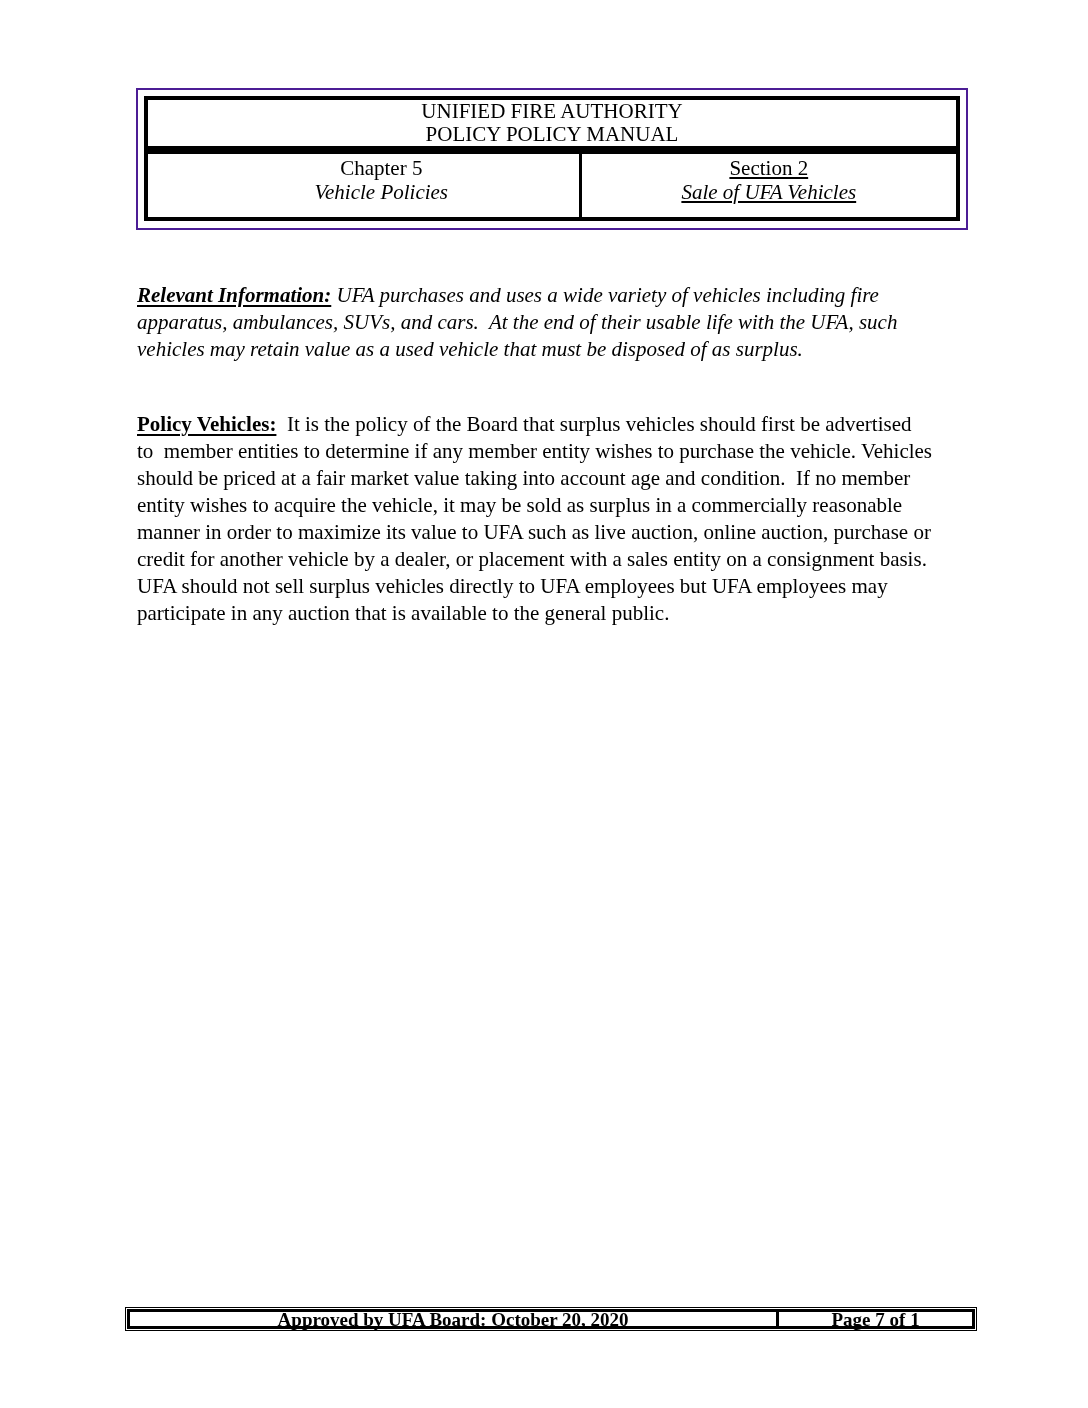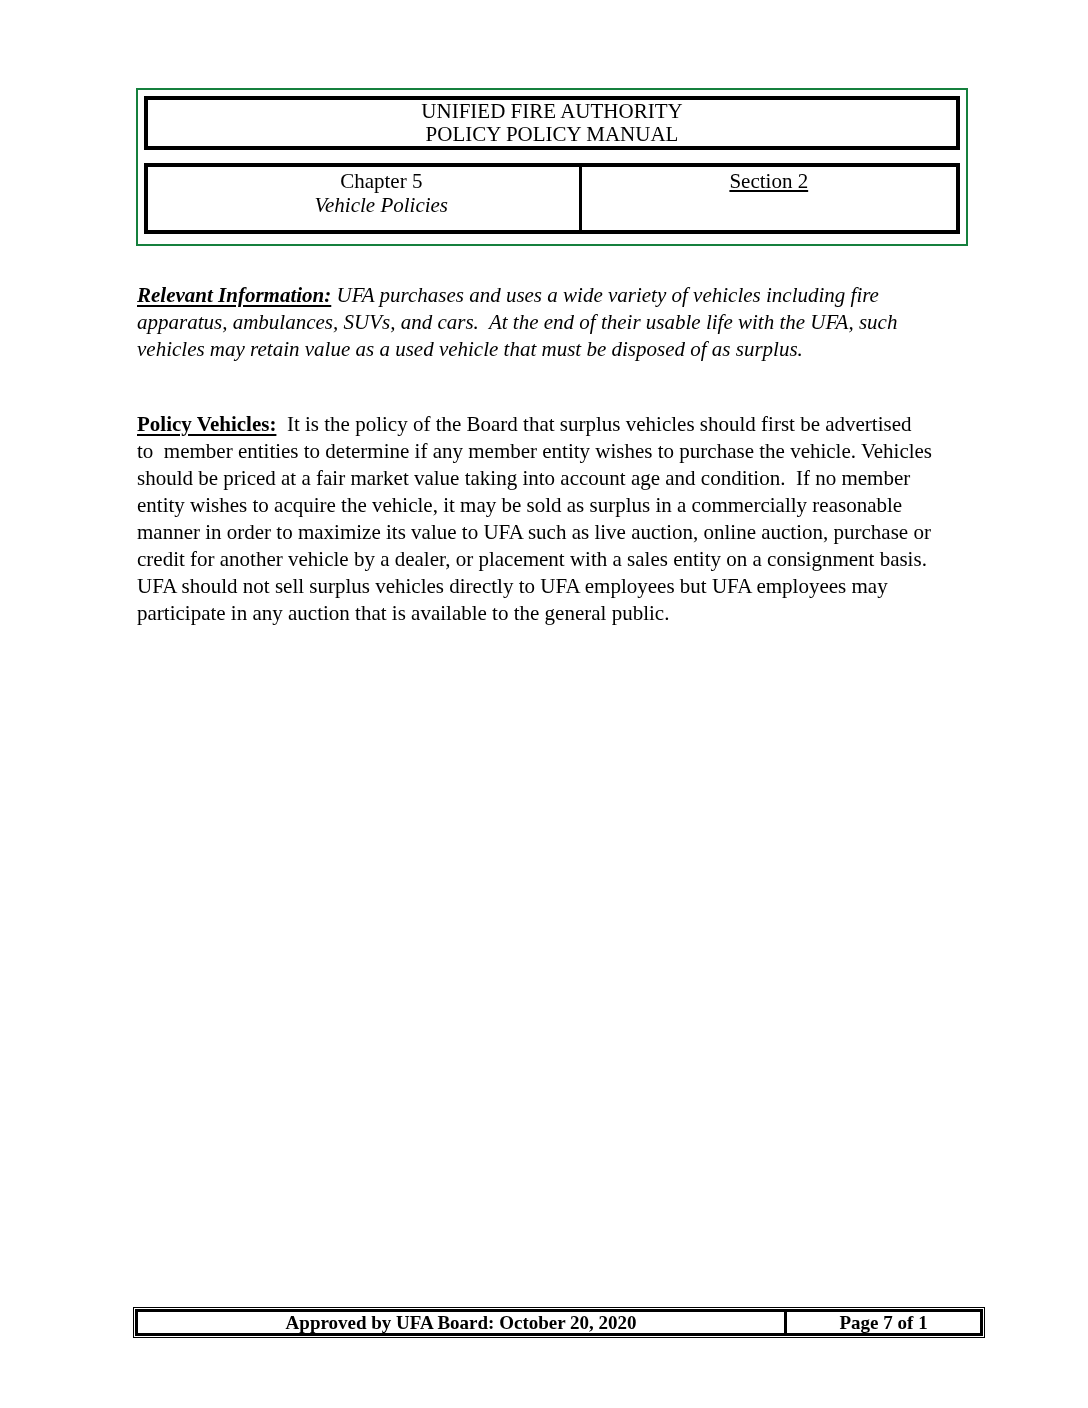--- a/index.html
+++ b/index.html
@@ -8,34 +8,34 @@
     width: 1088px; height: 1408px;
     position: relative;
     font-family: "Liberation Serif", "DejaVu Serif", serif;
     color: #000000;
     overflow: hidden;
   }
 
   
   .header-outer {
     position: absolute; left: 136px; top: 88px;
-    width: 832px; height: 158px;
-    border: 2px solid #15803d;
+    width: 832px; height: 142px;
+    border: 2px solid #4c1d95;
     padding: 6px 6px 2px 6px;
   }
   .title-box {
     border: 4px solid #000;
     height: 54px;
     display: flex; flex-direction: column;
     justify-content: center; align-items: center;
     font-size: 21px; line-height: 23px;
     text-align: center;
   }
   .chapter-table {
-    margin-top: 13px;
+    margin-top: 0;
     border: 4px solid #000;
     height: 71px;
     display: flex;
     padding-left: 36px;
   }
   .chapter-cell {
     text-align: center;
     font-size: 21px; line-height: 24px;
     padding-top: 2px;
   }
@@ -51,22 +51,22 @@
   }
   .para-label {
     font-weight: bold;
     text-decoration: underline;
     text-decoration-thickness: 2px;
     text-underline-offset: 3px;
   }
 
   
   .footer-outer {
-    position: absolute; left: 133px; top: 1307px;
-    width: 852px; height: 31px;
+    position: absolute; left: 125px; top: 1307px;
+    width: 852px; height: 24px;
     border: 1px solid #000;
     padding: 1px;
   }
   .footer-table {
     display: flex; height: 100%;
     border: 3px solid #000;
   }
   .footer-cell {
     display: flex; align-items: center; justify-content: center;
     font-size: 19px; font-weight: bold; line-height: 21px;
@@ -85,20 +85,21 @@
       <div>UNIFIED FIRE AUTHORITY</div>
       <div>POLICY POLICY MANUAL</div>
     </div>
     <div class="chapter-table">
       <div class="chapter-cell cell-left">
         <div>Chapter 5</div>
         <div class="italic">Vehicle Policies</div>
       </div>
       <div class="chapter-cell cell-right">
         <div>Section 2</div>
+        <div class="italic">Sale of UFA Vehicles</div>
       </div>
     </div>
   </div>
 
   <p class="para" style="top: 282px; font-style: italic;"><span class="para-label">Relevant Information:</span><span> UFA purchases and uses a wide variety of vehicles including fire
 apparatus, ambulances, SUVs, and cars.  At the end of their usable life with the UFA, such
 vehicles may retain value as a used vehicle that must be disposed of as surplus.</span></p>
 
   <p class="para" style="top: 411px;"><span class="para-label">Policy Vehicles:</span><span>  It is the policy of the Board that surplus vehicles should first be advertised
 to  member entities to determine if any member entity wishes to purchase the vehicle. Vehicles

